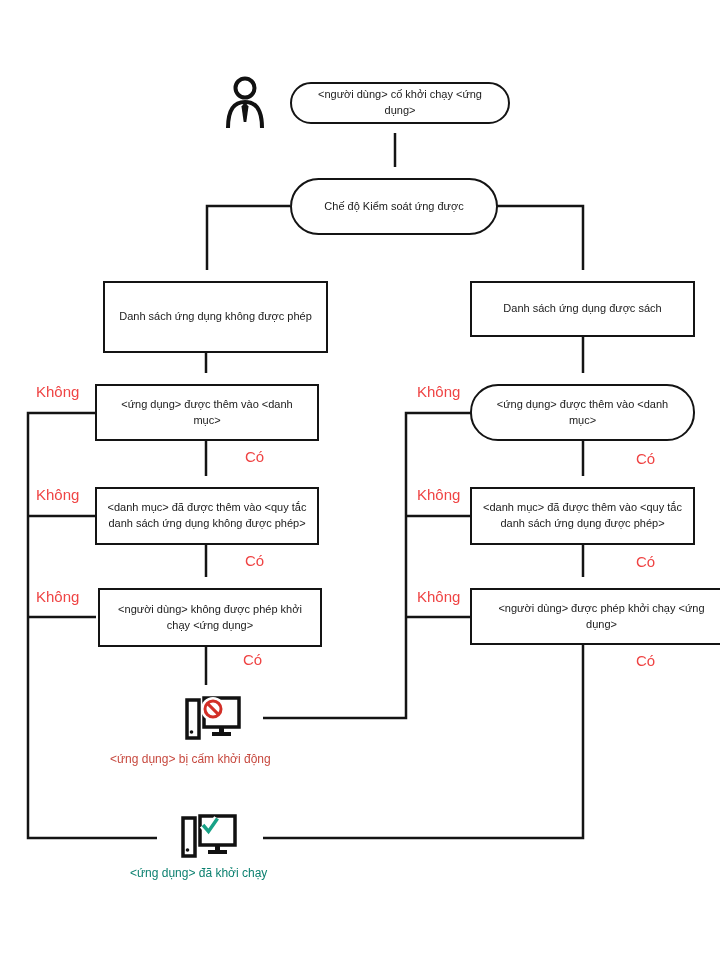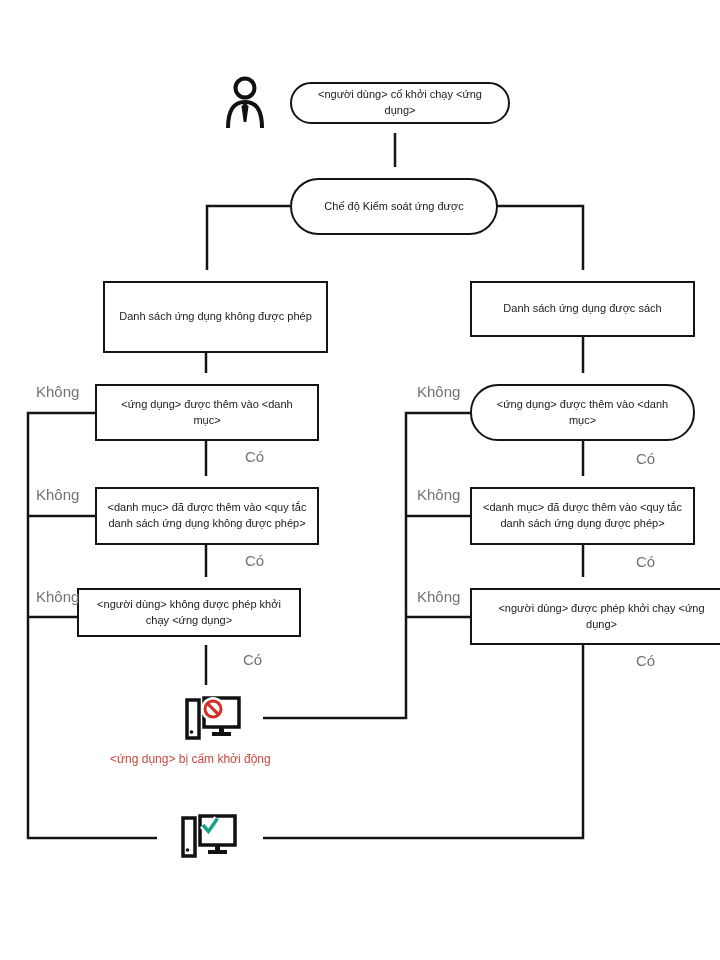--- a/index.html
+++ b/index.html
@@ -18,24 +18,24 @@
   .pill { border-radius:30px; }
 
   #n-start      { left:290px; top:82px;  width:220px; height:42px;text-align:center; }
   #n-mode       { left:290px; top:178px; width:208px; height:57px; }
   #n-denylist   { left:95px;  top:281px; width:225px; height:72px;margin-left:8px; }
   #n-allowlist  { left:470px; top:281px; width:225px; height:56px; }
   #n-deny-add   { left:95px;  top:384px; width:224px; height:57px; }
   #n-allow-add  { left:470px; top:384px; width:225px; height:57px; border-radius:28px; }
   #n-deny-rule  { left:95px;  top:487px; width:224px; height:58px; }
   #n-allow-rule { left:470px; top:487px; width:225px; height:58px; }
-  #n-deny-user  { left:77px;  top:588px; width:224px; height:49px; }
+  #n-deny-user  { left:98px;  top:588px; width:224px; height:59px; }
   #n-allow-user { left:470px; top:588px; width:263px; height:57px; }
 
-  .lbl { position:absolute; font-size:15px; color:#737373; }
+  .lbl { position:absolute; font-size:15px; color:#ef4444; }
   #no-l1 { left:36px;  top:383px; } #no-l2 { left:36px;  top:486px; } #no-l3 { left:36px;  top:588px; }
   #no-r1 { left:417px; top:383px; } #no-r2 { left:417px; top:486px; } #no-r3 { left:417px; top:588px; }
   #yes-l1 { left:245px; top:448px; } #yes-l2 { left:245px; top:552px; } #yes-l3 { left:243px; top:651px; }
   #yes-r1 { left:636px; top:450px; } #yes-r2 { left:636px; top:553px; } #yes-r3 { left:636px; top:652px; }
 
   .icon { position:absolute; }
   #user-icon  { left:225px; top:76px; }
   #pc-blocked { left:184px; top:695px; }
   #pc-ok      { left:180px; top:813px; }
 
@@ -158,14 +158,15 @@
       <rect x="3" y="5" width="12" height="38" fill="none" stroke="#111" stroke-width="3.5"></rect>
       <circle cx="7.5" cy="37" r="1.8" fill="#111"></circle>
       <rect x="20" y="3" width="35" height="29" fill="none" stroke="#111" stroke-width="3.5"></rect>
       <rect x="35" y="32" width="5" height="5" fill="#111"></rect>
       <rect x="28" y="37" width="19" height="4" fill="#111"></rect>
       <path d="M23 12 L28.5 18.5 L37.5 5.5" fill="none" stroke="#ffffff" stroke-width="8"></path>
       <path class="check-mark" d="M23 12 L28.5 18.5 L37.5 5.5" fill="none" stroke="#18a287" stroke-width="3.5"></path>
     </svg>
   </div>
 
+  <div class="outcome" id="out-started">&lt;ứng dụng&gt; đã khởi chạy</div>
 
 </div>
 
 </body></html>

